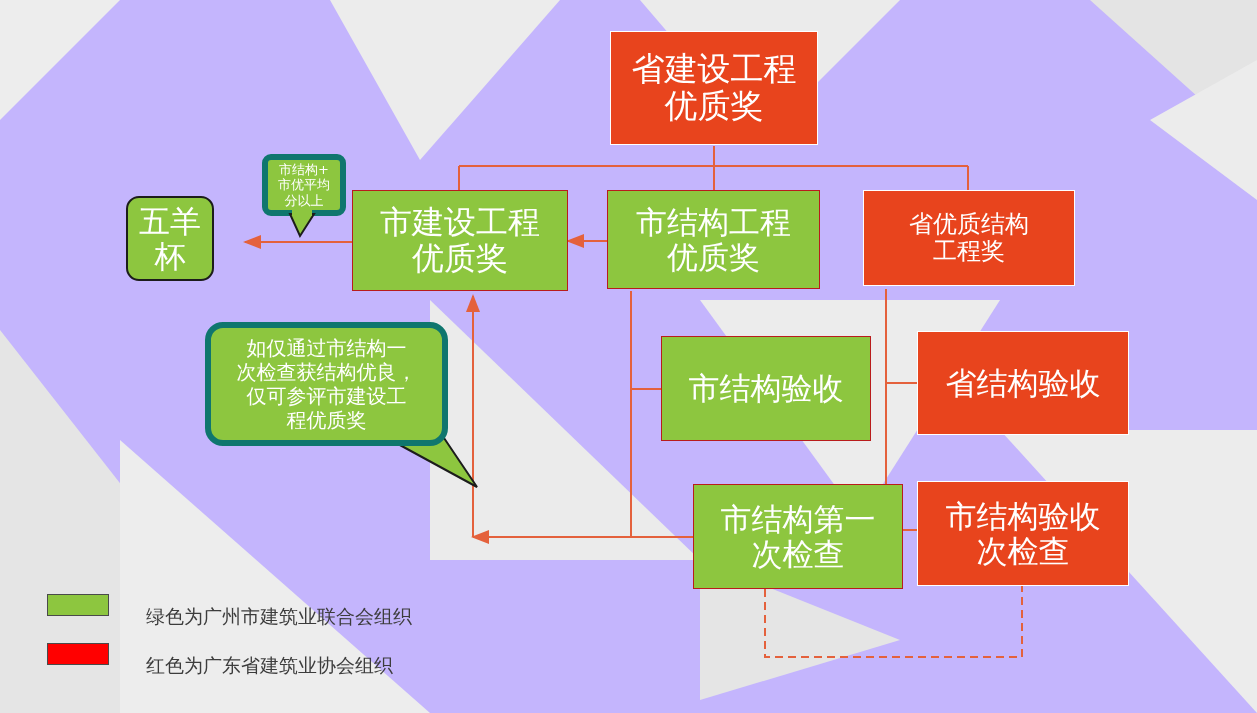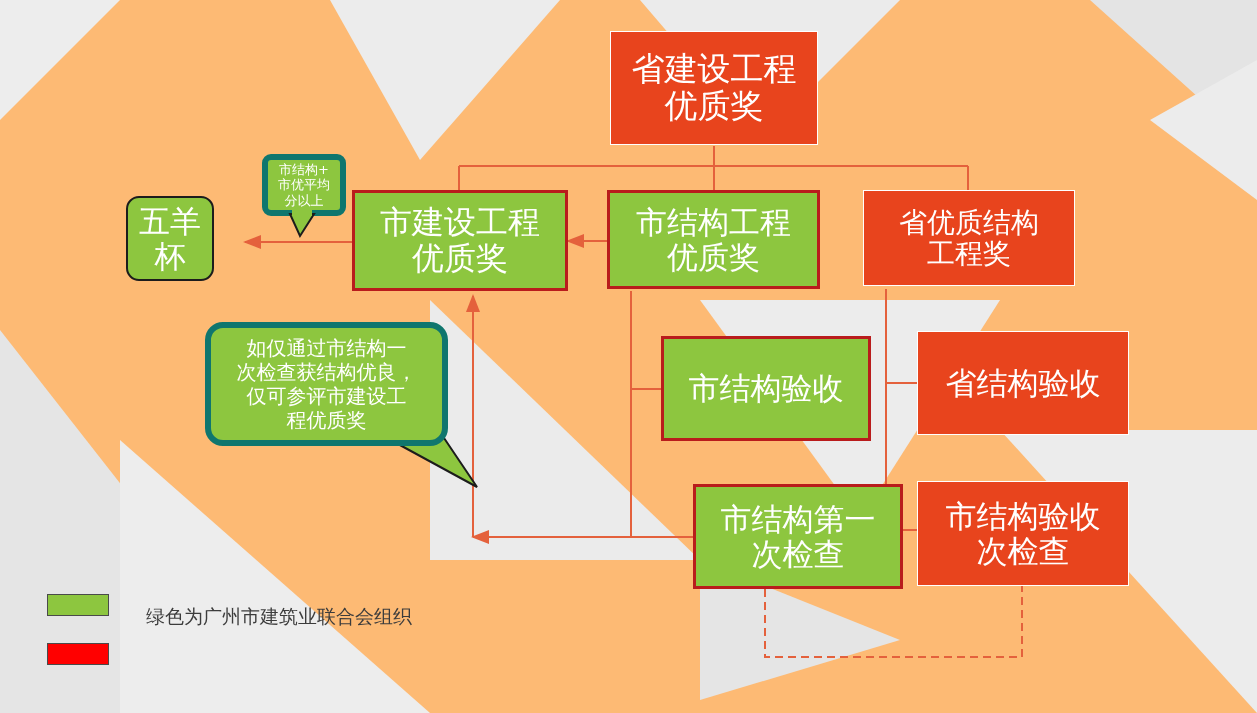--- a/index.html
+++ b/index.html
@@ -5,34 +5,34 @@
   html,body{margin:0;padding:0;}
   body{
     width:1257px;height:713px;
     font-family:"Liberation Sans","DejaVu Sans",sans-serif;
     background:#e9e9e9;
     overflow:hidden;
   }
   #stage{
     position:relative;
     width:1257px;height:713px;
-    background:#fdba74;
+    background:#c4b5fd;
     overflow:hidden;
   }
   .box{
     position:absolute;
     display:flex;align-items:center;justify-content:center;
     text-align:center;
     color:#ffffff;
     font-family:"DejaVu Serif","Liberation Serif",serif;
     line-height:1.12;
     box-sizing:border-box;
     white-space:pre-line;
   }
-  .green{background:#8dc63f;border:3px solid #b91c1c;}
+  .green{background:#8dc63f;border:1px solid #b91c1c;}
   .red{background:#e8441d;border:1px solid #ffffff;}
   .callout{
     position:absolute;
     background:#8dc63f;
     border:6px solid #0f766e;
     color:#ffffff;
     text-align:center;
     display:flex;align-items:center;justify-content:center;
     box-sizing:border-box;
     font-family:"DejaVu Serif","Liberation Serif",serif;
@@ -109,21 +109,21 @@
 
   <div class="box red" style="left:610px;top:31px;width:208px;height:114px;font-size:33px;">省建设工程
 优质奖</div>
 
   <div class="box green" style="left:352px;top:190px;width:216px;height:101px;font-size:32px;">市建设工程
 优质奖</div>
 
   <div class="box green" style="left:607px;top:190px;width:213px;height:99px;font-size:31px;">市结构工程
 优质奖</div>
 
-  <div class="box red" style="left:863px;top:190px;width:212px;height:96px;font-size:28px;">省优质结构
+  <div class="box red" style="left:863px;top:190px;width:212px;height:96px;font-size:24px;">省优质结构
 工程奖</div>
 
   <div class="box green" style="left:126px;top:196px;width:88px;height:85px;font-size:31px;
               border:2px solid #1c1c1c;border-radius:13px;">五羊
 杯</div>
 
   <div class="box green" style="left:661px;top:336px;width:210px;height:105px;font-size:31px;">市结构验收</div>
 
   <div class="box red" style="left:917px;top:331px;width:212px;height:104px;font-size:31px;">省结构验收</div>
 
@@ -146,14 +146,15 @@
   </svg>
   <div class="callout" style="left:205px;top:322px;width:243px;height:124px;border-radius:18px;font-size:20px;">如仅通过市结构一
 次检查获结构优良，
 仅可参评市建设工
 程优质奖</div>
 
   <div class="legend-swatch" style="left:47px;top:594px;width:62px;height:22px;background:#8dc63f;"></div>
   <div class="legend-label" style="left:146px;top:593px;">绿色为广州市建筑业联合会组织</div>
 
   <div class="legend-swatch" style="left:47px;top:643px;width:62px;height:22px;background:#ff0000;"></div>
+  <div class="legend-label" style="left:146px;top:642px;">红色为广东省建筑业协会组织</div>
 
 </div>
 
 </body></html>

